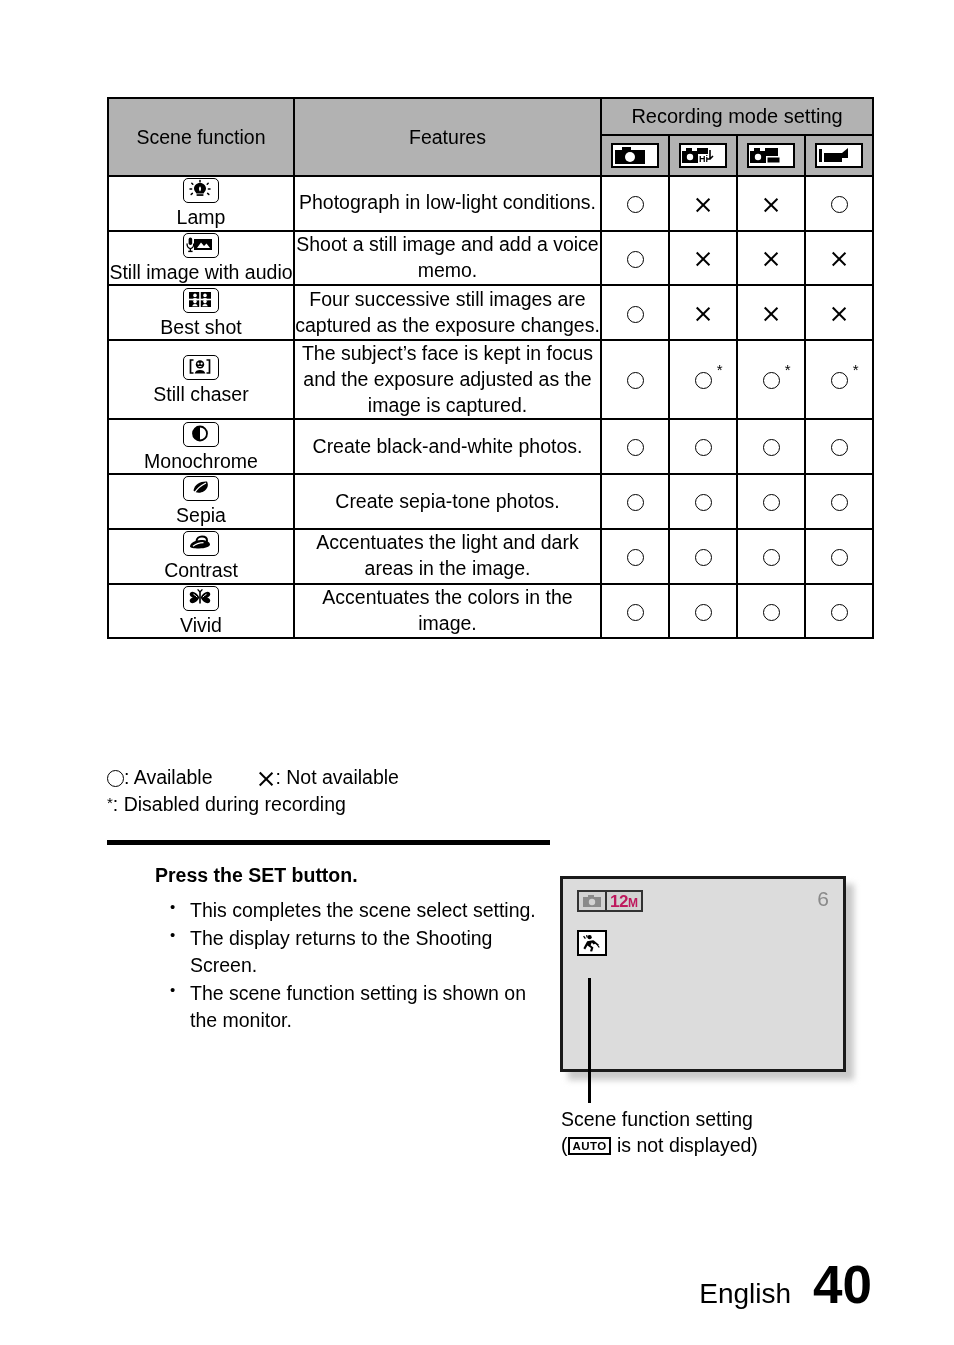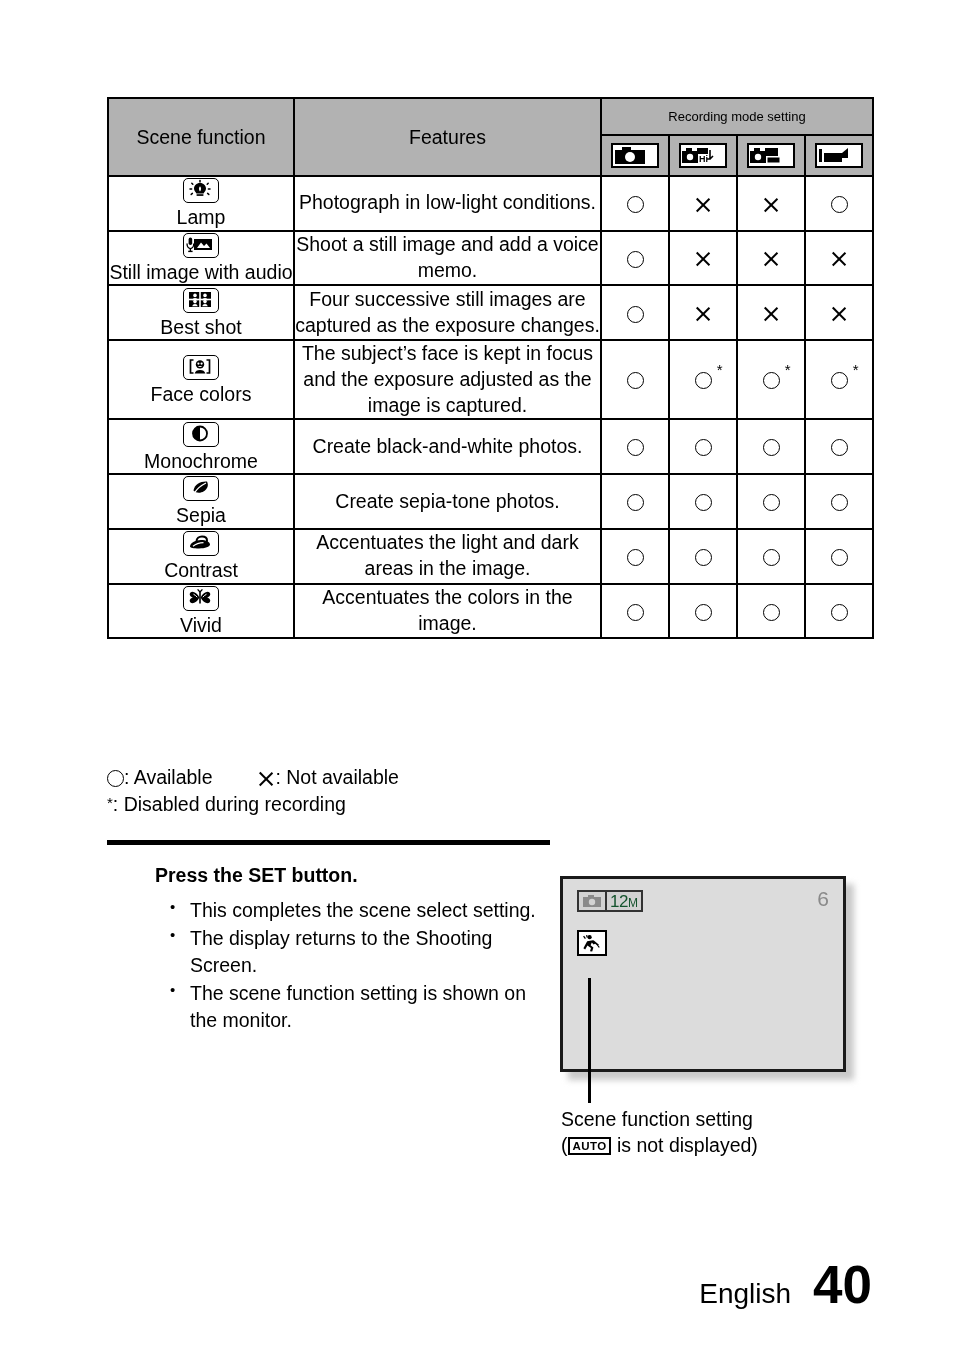--- a/index.html
+++ b/index.html
@@ -39,21 +39,21 @@
   .col-mode   { width: 68px; }
 
   .hdr {
     background: #b2b2b2;
     text-align: center;
     font-size: 19.5px;
     vertical-align: middle;
     height: 39px;
   }
   .hdr-tall { height: 76px; }
-  .hdr-rec  { height: 34px; font-size: 13px; }
+  .hdr-rec  { height: 34px; font-size: 20px; }
   .hdr-icon-cell {
     background: #b2b2b2;
     height: 38px;
     text-align: center;
     vertical-align: middle;
   }
 
   .scene-cell {
     text-align: center;
     vertical-align: middle;
@@ -216,22 +216,22 @@
     height: 22px;
     box-sizing: border-box;
   }
   .mon-res .cam {
     display: flex; align-items: center; justify-content: center;
     width: 26px; height: 100%;
     border-right: 2px solid #333;
   }
   .mon-res .res-txt {
     font-size: 17px;
-    font-weight: normal;
-    color: #14532d;
+    font-weight: bold;
+    color: #be185d;
     padding: 0 4px 0 3px;
     line-height: 1;
     letter-spacing: -0.5px;
   }
   .mon-res .res-txt .m { font-size: 12px; }
   .mon-count {
     position: absolute;
     right: 14px; top: 8px;
     font-size: 21px;
     color: #8a8a8a;
@@ -434,21 +434,21 @@
             <svg width="32" height="21" viewBox="0 0 32 21">
               <path d="M9.5 4 L6.5 4 L6.5 17 L9.5 17" stroke="#000" stroke-width="1.7" fill="none"></path>
               <path d="M22.5 4 L25.5 4 L25.5 17 L22.5 17" stroke="#000" stroke-width="1.7" fill="none"></path>
               <circle cx="16" cy="8.4" r="4.2" fill="#000"></circle>
               <circle cx="14.4" cy="7.6" r="1.1" fill="#fff"></circle>
               <circle cx="17.6" cy="7.6" r="1.1" fill="#fff"></circle>
               <path d="M13.9 10 a2.6 2.2 0 0 0 4.2 0 Z" fill="#fff"></path>
               <path d="M10.6 17.4 a5.6 4.6 0 0 1 10.8 0 Z" fill="#000"></path>
             </svg>
           </span>
-          <span class="scene-label">Face colors</span>
+          <span class="scene-label">Still chaser</span>
         </td>
         <td class="feat-cell">The subject’s face is kept in focus and the exposure adjusted as the image is captured.</td>
         <td class="mark-cell"><span class="mark"><span class="circ"></span></span></td>
         <td class="mark-cell"><span class="mark"><span class="circ"></span><span class="star">*</span></span></td>
         <td class="mark-cell"><span class="mark"><span class="circ"></span><span class="star">*</span></span></td>
         <td class="mark-cell"><span class="mark"><span class="circ"></span><span class="star">*</span></span></td>
       </tr>
 
       <tr>
         <td class="scene-cell">

